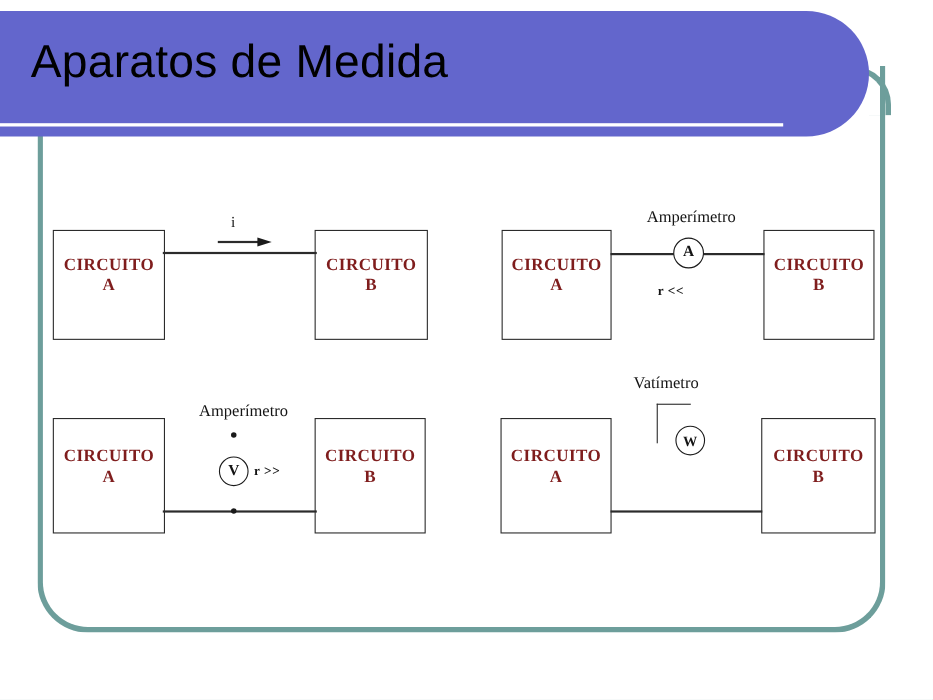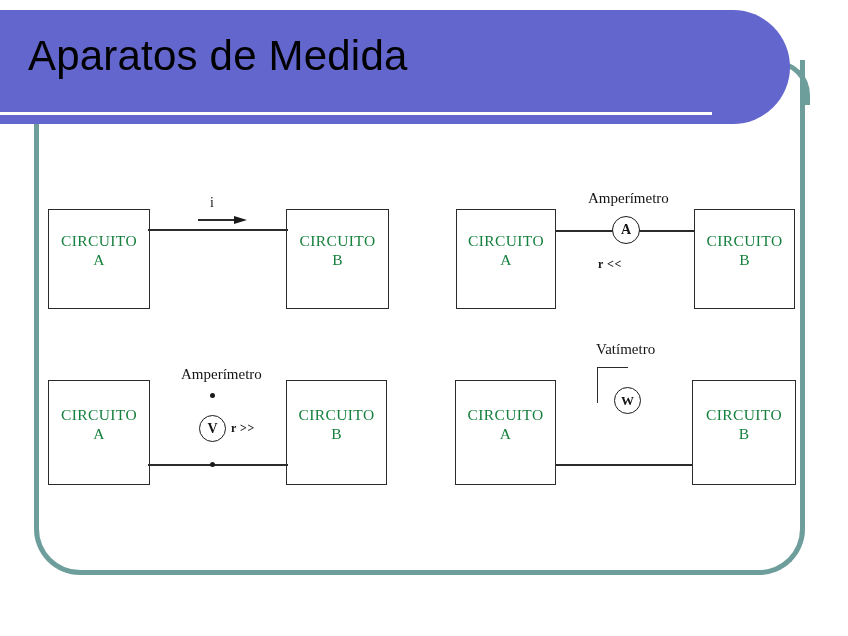--- a/index.html
+++ b/index.html
@@ -100,22 +100,22 @@
     background: #ffffff;
     box-sizing: border-box;
     display: flex;
     flex-direction: column;
     align-items: center;
     justify-content: center;
     padding-bottom: 18px;
   }
   .cbox .l1, .cbox .l2 {
     font-family: "Liberation Serif", serif;
-    font-weight: normal;
-    color: #15803d;
+    font-weight: bold;
+    color: #7f1d1d;
     font-size: 15.5px;
     line-height: 19px;
     letter-spacing: 0.4px;
     white-space: nowrap;
   }
 
   .wire {
     position: absolute;
     background: #2b2b2b;
     height: 1.6px;
@@ -247,16 +247,16 @@
     </div>
     <div class="cbox" style="left:692px; top:380px; width:104px; height:105px;">
       <div class="l1">CIRCUITO</div>
       <div class="l2">B</div>
     </div>
     <div class="wire" style="left:555px; top:464px; width:138px;"></div>
     <div class="bracket" style="left:597px; top:367px; width:31px; height:36px;"></div>
     <div class="meter" style="left:614px; top:387px; width:27px; height:27px; font-size:13px;">
       <span>W</span>
     </div>
-    <div class="dlabel name" style="left:596px; top:341px;">Vatímetro</div>
+    <div class="dlabel name" style="left:576px; top:341px;">Vatímetro</div>
 
   </div>
 </div>
 
 </body></html>

